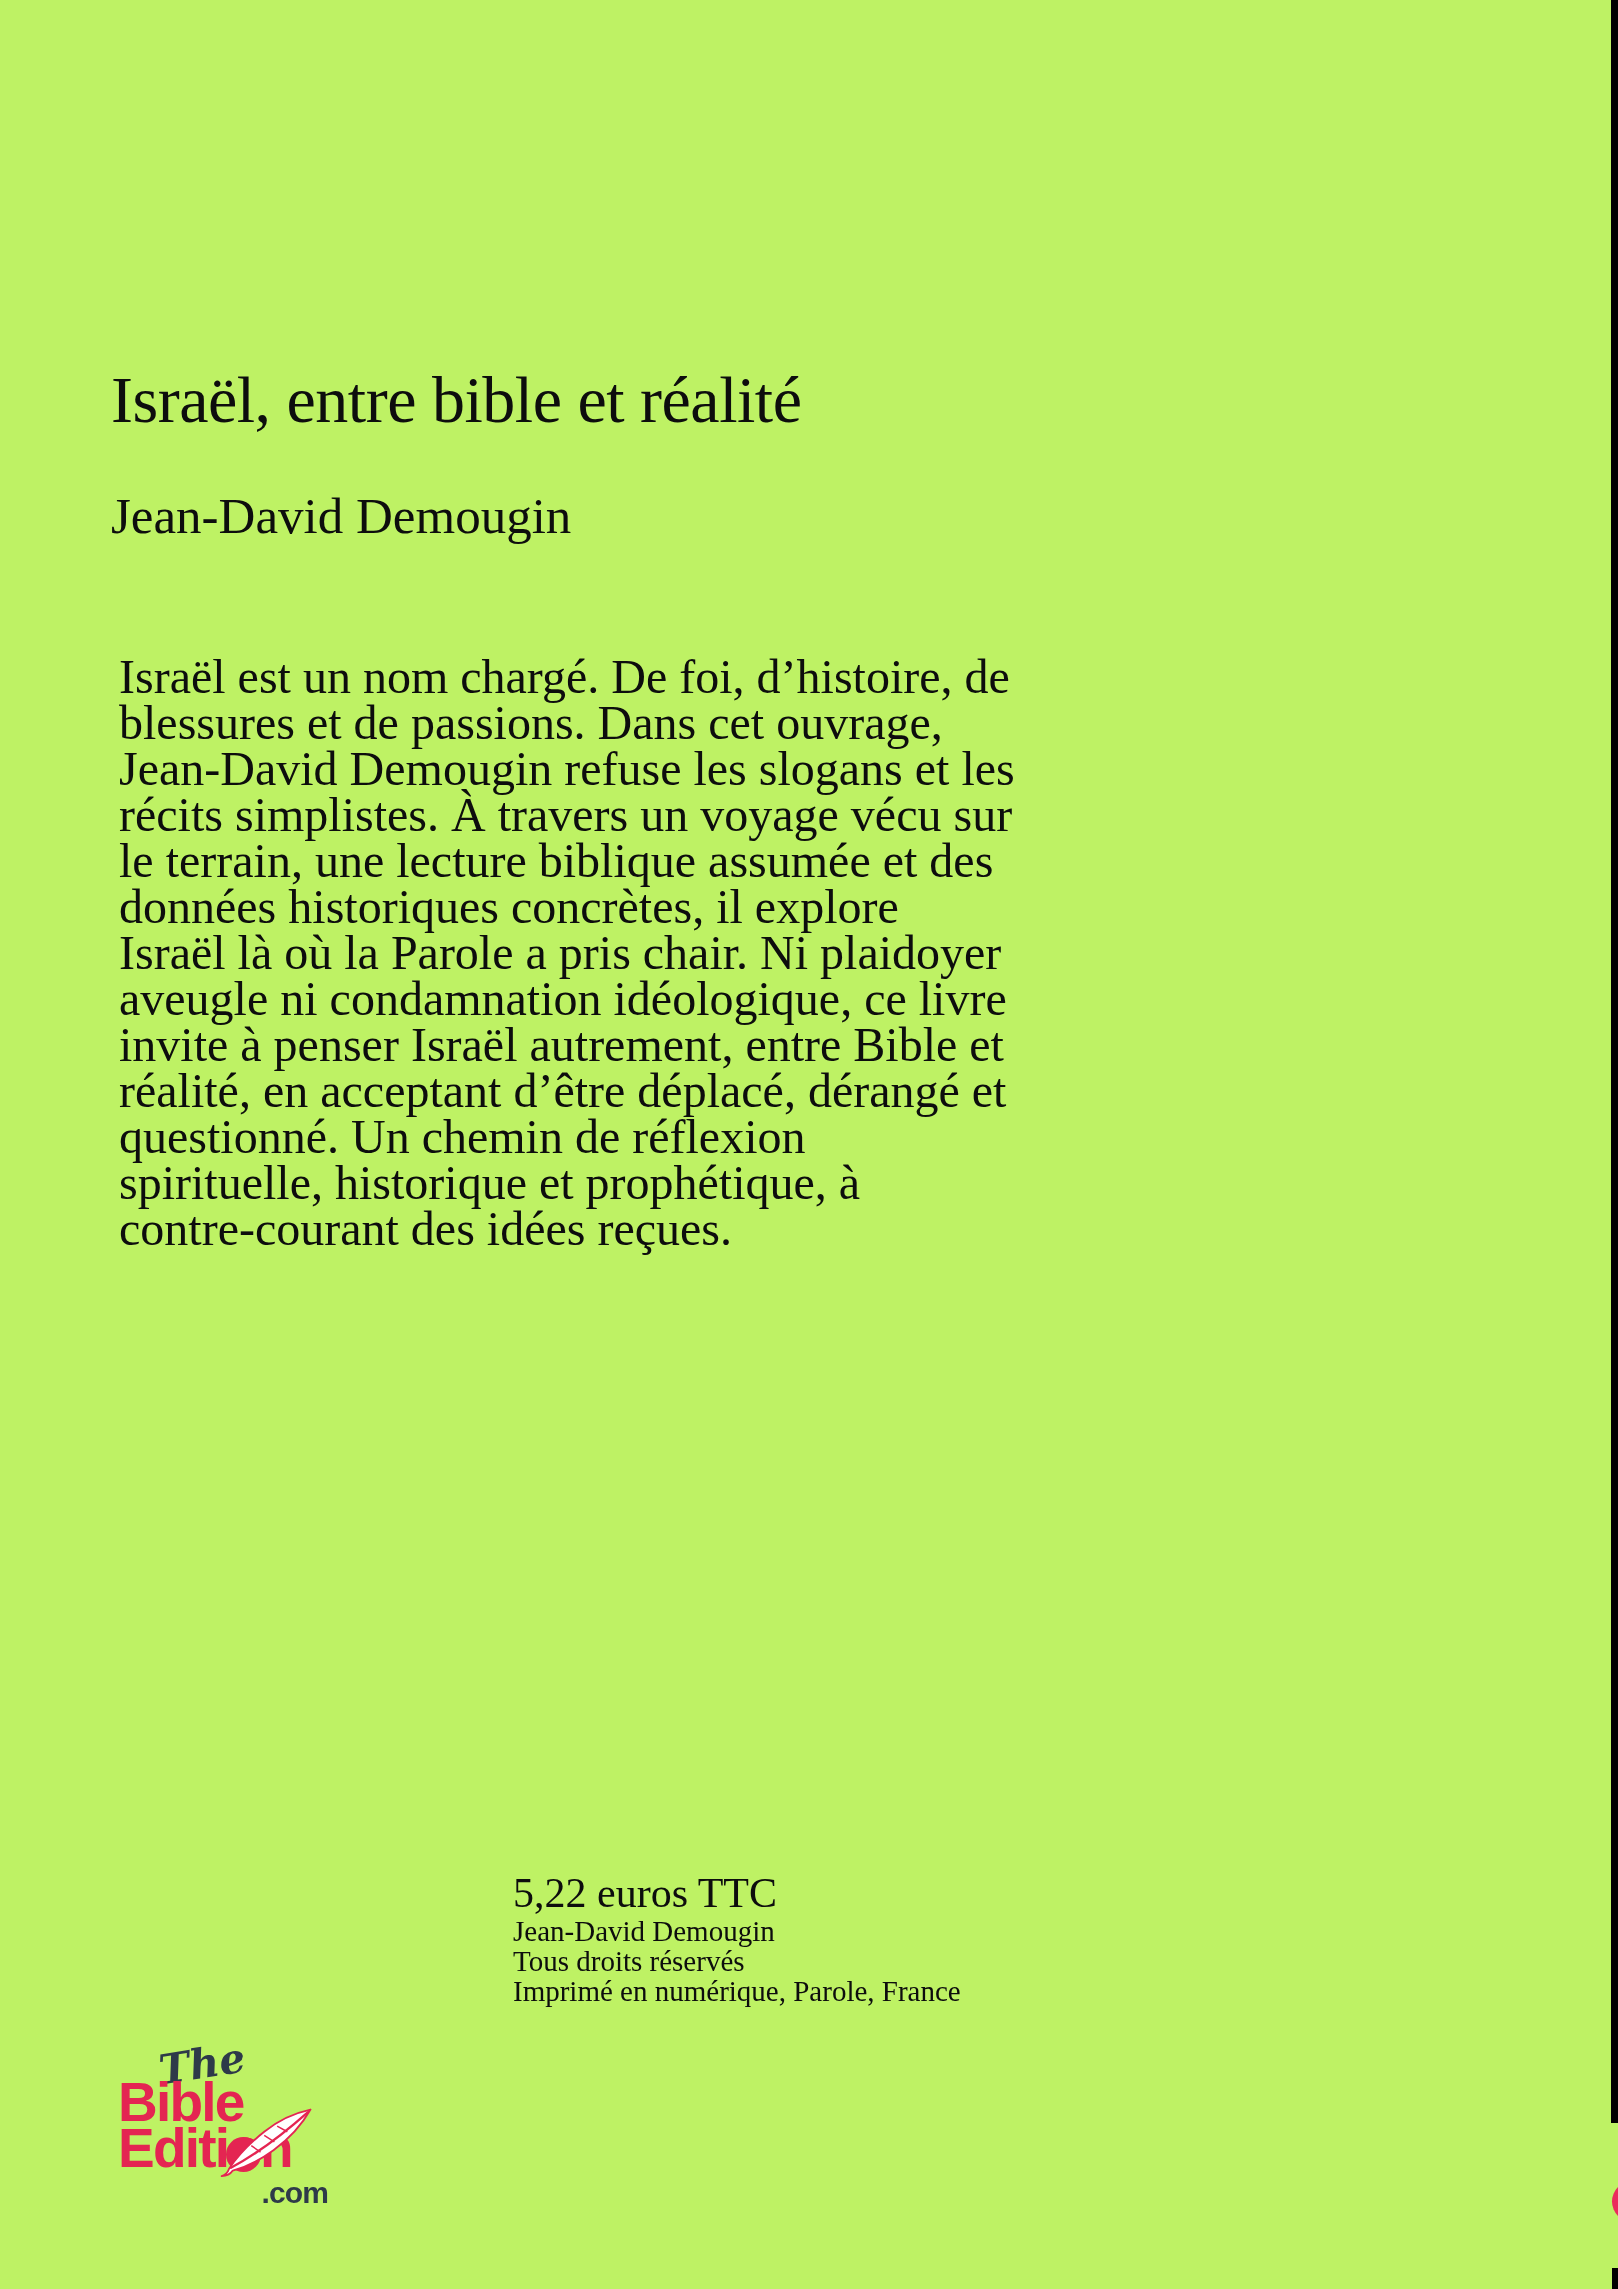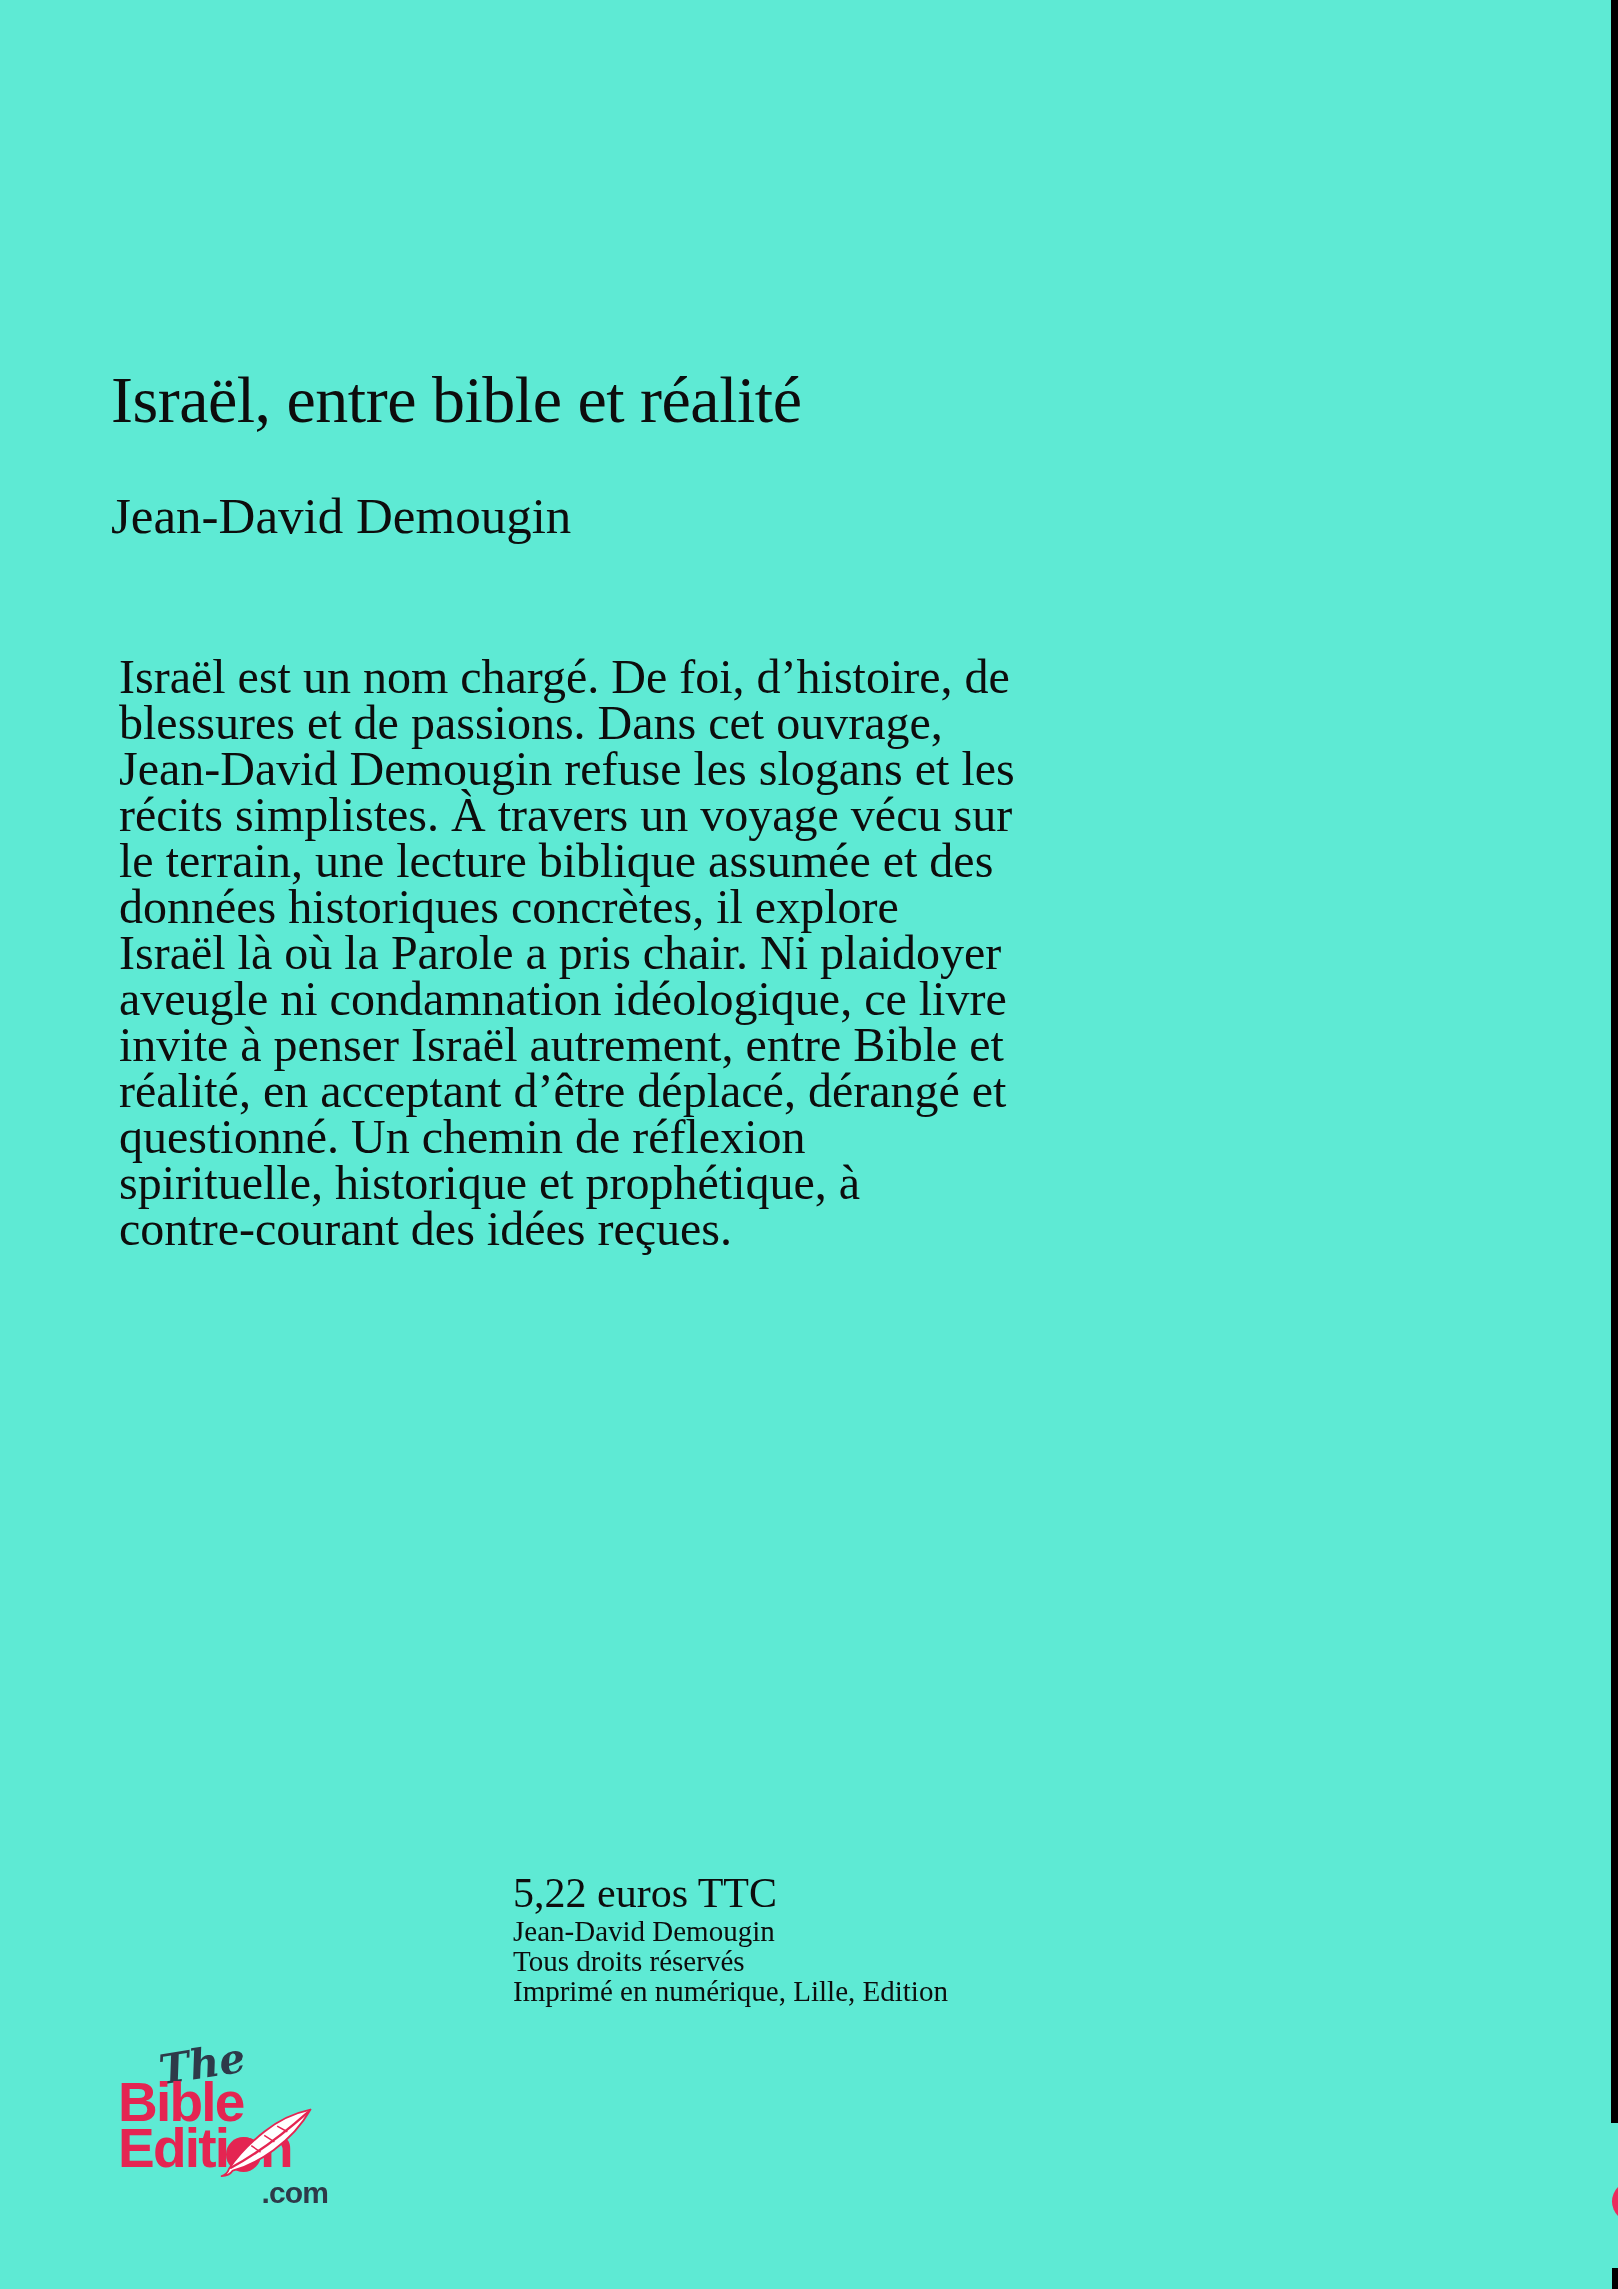--- a/index.html
+++ b/index.html
@@ -1,18 +1,18 @@
 <!DOCTYPE html>
 <html style="--ink: #0d0d0d; --pink: #e42552; --navy: #2e3a49; --dot_pink: #ea2c5c;font-size:14.8px"><head>
 <meta charset="utf-8">
 <style>
   html,body { margin:0; padding:0; background:#ffffff; }
   .page {
     position:relative; width:1619px; height:2290px;
-    background:#5eead4; overflow:hidden;
+    background:#bef264; overflow:hidden;
     font-family:"Liberation Serif", serif; color:var(--ink, #0d0d0d);
   }
   .title {
     position:absolute; left:111px; top:362px; margin:0;
     font-size:66px; font-weight:400; line-height:1.15; letter-spacing:-0.5px;
   }
   .author {
     position:absolute; left:111px; top:487px; margin:0;
     font-size:51px; font-weight:400; line-height:1.15;
   }
@@ -75,21 +75,21 @@
 invite à penser Israël autrement, entre Bible et
 réalité, en acceptant d’être déplacé, dérangé et
 questionné. Un chemin de réflexion
 spirituelle, historique et prophétique, à
 contre-courant des idées reçues.</p>
 
   <div class="imprint">
     <div class="price">5,22 euros TTC</div>
     <div class="small">Jean-David Demougin</div>
     <div class="small">Tous droits réservés</div>
-    <div class="small">Imprimé en numérique, Lille, Edition</div>
+    <div class="small">Imprimé en numérique, Parole, France</div>
   </div>
 
   <div class="logo">
     <span class="logo-the">The</span>
     <span class="logo-book">Bible</span>
     <span class="logo-edition">Edition</span>
     <span class="logo-o-disc"></span>
     <svg class="logo-feather" viewBox="0 0 110 80" xmlns="http://www.w3.org/2000/svg">
       <path d="M14 70 Q12 76 6 78 Q14 78 18 72 Q40 66 62 50 Q88 31 102 6 Q74 12 52 30 Q28 49 14 70 Z" fill="#ffffff" stroke="#e42552" stroke-width="2" stroke-linejoin="round"></path>
       <path d="M16 69 Q55 48 99 9" fill="none" stroke="#e42552" stroke-width="2.5" stroke-linecap="round"></path>

